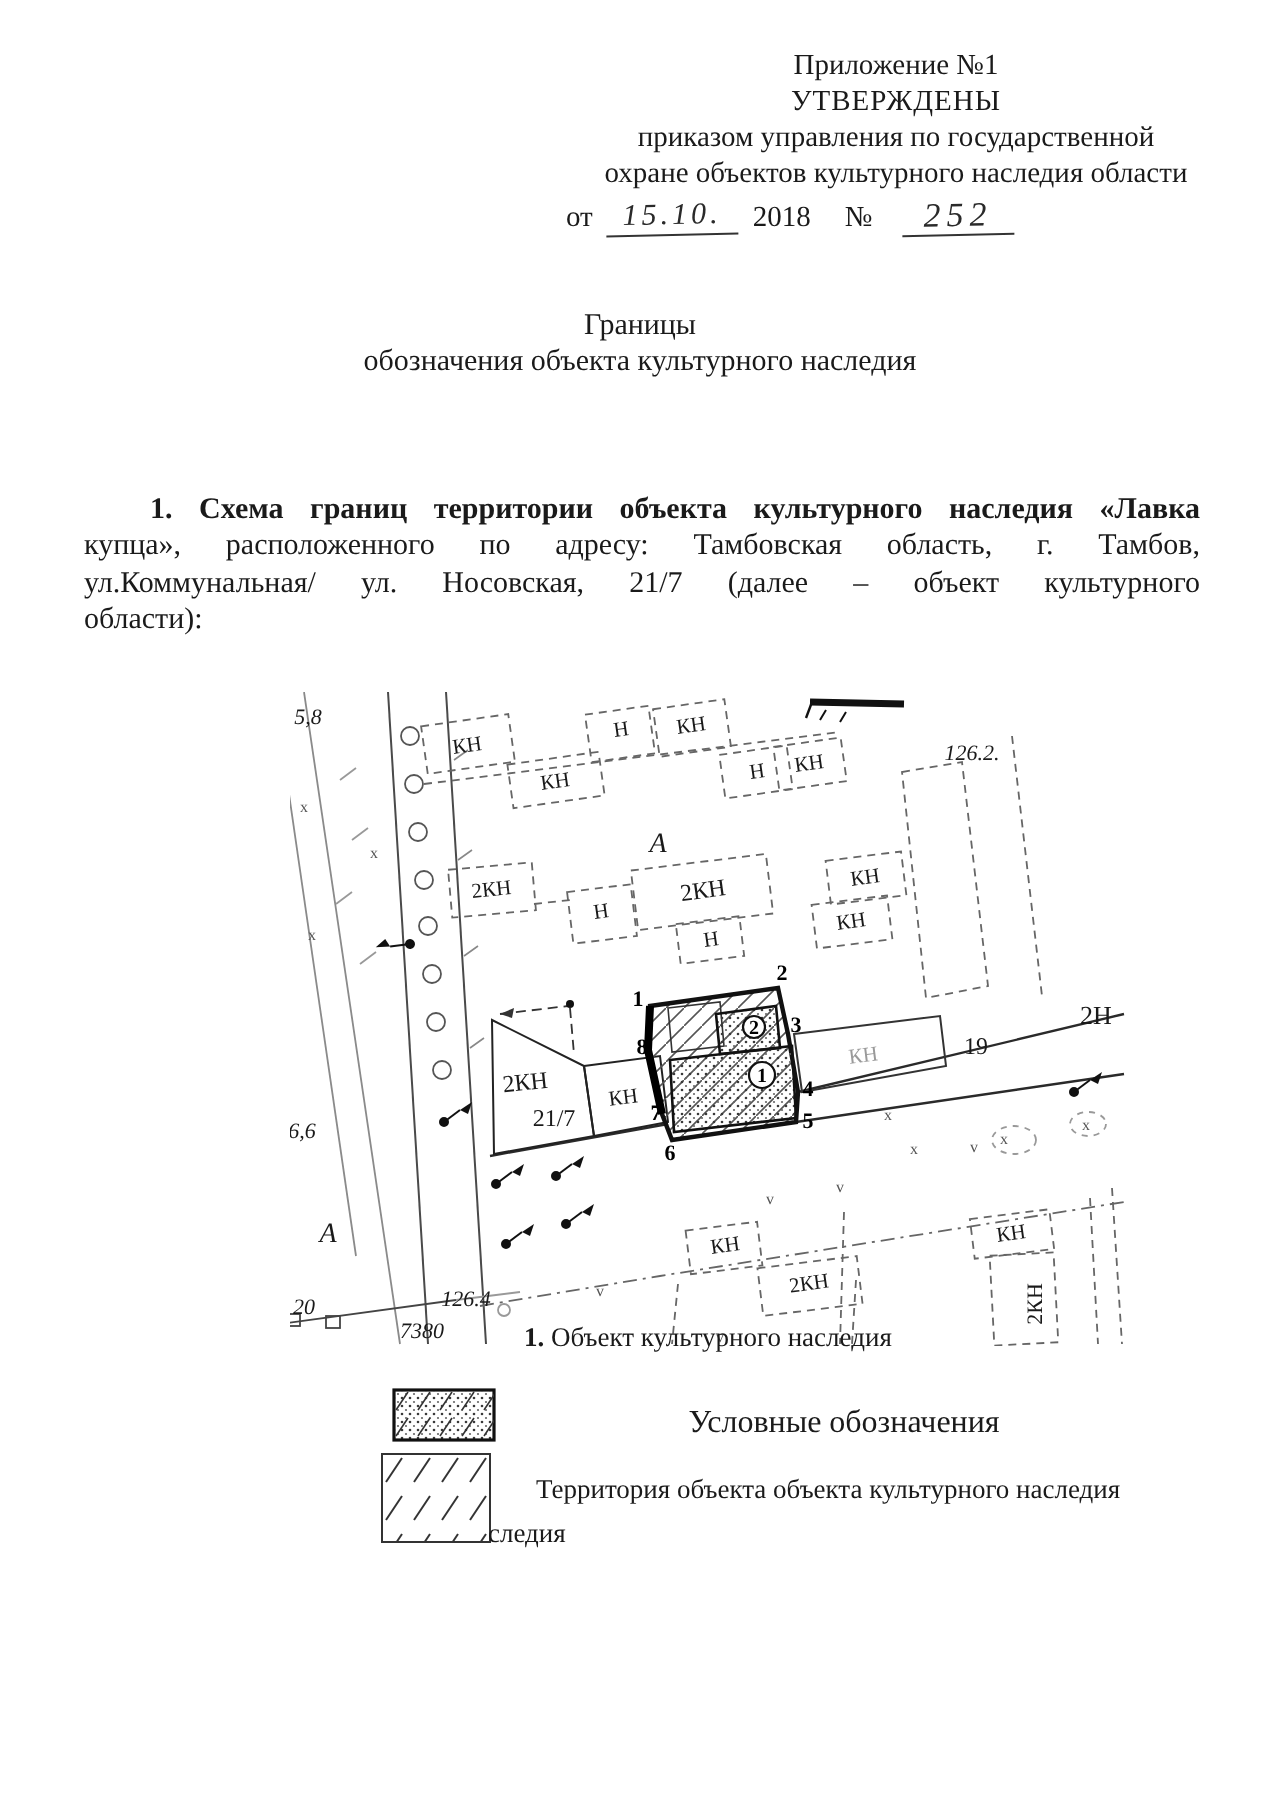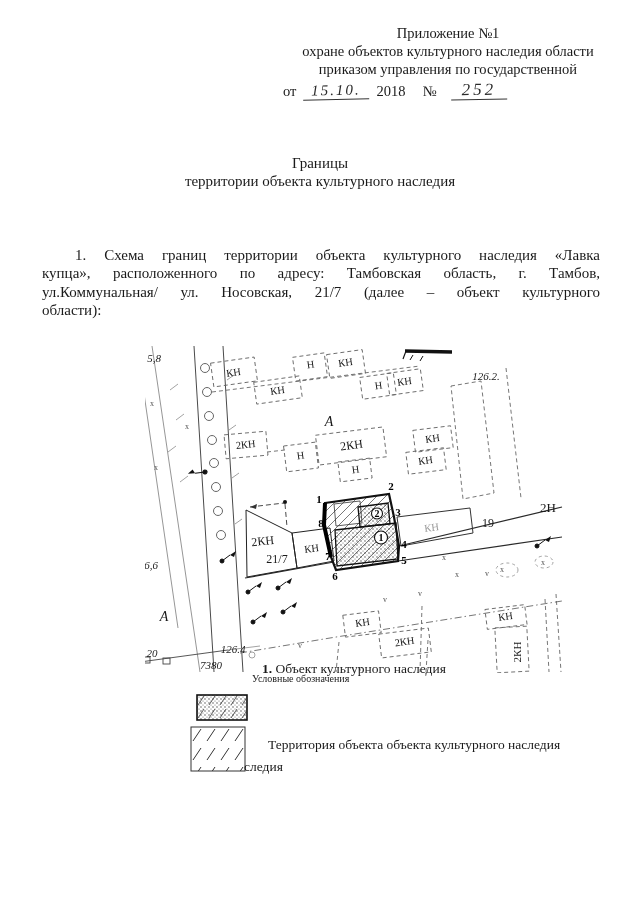--- a/index.html
+++ b/index.html
@@ -13,48 +13,49 @@
   .handslot{display:inline-block;border-bottom:1.2px solid #333;text-align:center;
             font-style:italic;color:#2a2a2a;transform:rotate(-1.2deg);}
   .hand1{width:66px;font-size:15px;letter-spacing:2px;}
   .hand2{width:56px;font-size:17px;letter-spacing:3px;margin-left:8px;}
   .nolbl{margin-left:10px;}
   
   .ttl{left:20px;top:154px;width:600px;text-align:center;font-size:15px;line-height:18px;}
   
   .par{left:42px;top:246px;width:558px;font-size:15px;line-height:18.3px;}
   .par .just{text-align:justify;text-align-last:justify;}
-  .par .ind{text-indent:33px;}
+  .par .ind{text-indent:33px;font-weight:bold;}
   
   #map-svg{left:145px;top:346px;}
   svg{font-family:"Liberation Serif",serif;}
   
-  .leg-h{left:252px;top:673px;width:340px;font-size:10px;}
+  .leg-h{left:252px;top:703px;width:340px;text-align:center;font-size:16px;}
   .leg-t{font-size:13.5px;line-height:15px;}
   .b{font-weight:bold;}
 </style>
 </head>
 <body>
 
 <div class="abs hdr">
   <div>Приложение №1</div>
+  <div class="caps">УТВЕРЖДЕНЫ</div>
+  <div>приказом управления по государственной</div>
   <div>охране объектов культурного наследия  области</div>
-  <div>приказом управления по государственной</div>
   <div class="daterow">
     <span>от</span>
     <span class="handslot hand1">15.10.</span>
     <span>2018</span>
     <span class="nolbl">№</span>
     <span class="handslot hand2">252</span>
   </div>
 </div>
 
 <div class="abs ttl">
   <div>Границы</div>
-  <div>территории объекта культурного наследия</div>
+  <div>обозначения объекта культурного наследия</div>
 </div>
 
 <div class="abs par">
   <div class="just ind">1. Схема границ территории объекта культурного наследия  «Лавка</div>
   <div class="just">купца», расположенного по адресу: Тамбовская область, г. Тамбов,</div>
   <div class="just">ул.Коммунальная/ ул. Носовская, 21/7 (далее – объект культурного</div>
   <div>области):</div>
 </div>
 
 <svg id="map-svg" class="abs" width="418" height="327" viewBox="145 346 418 327">

